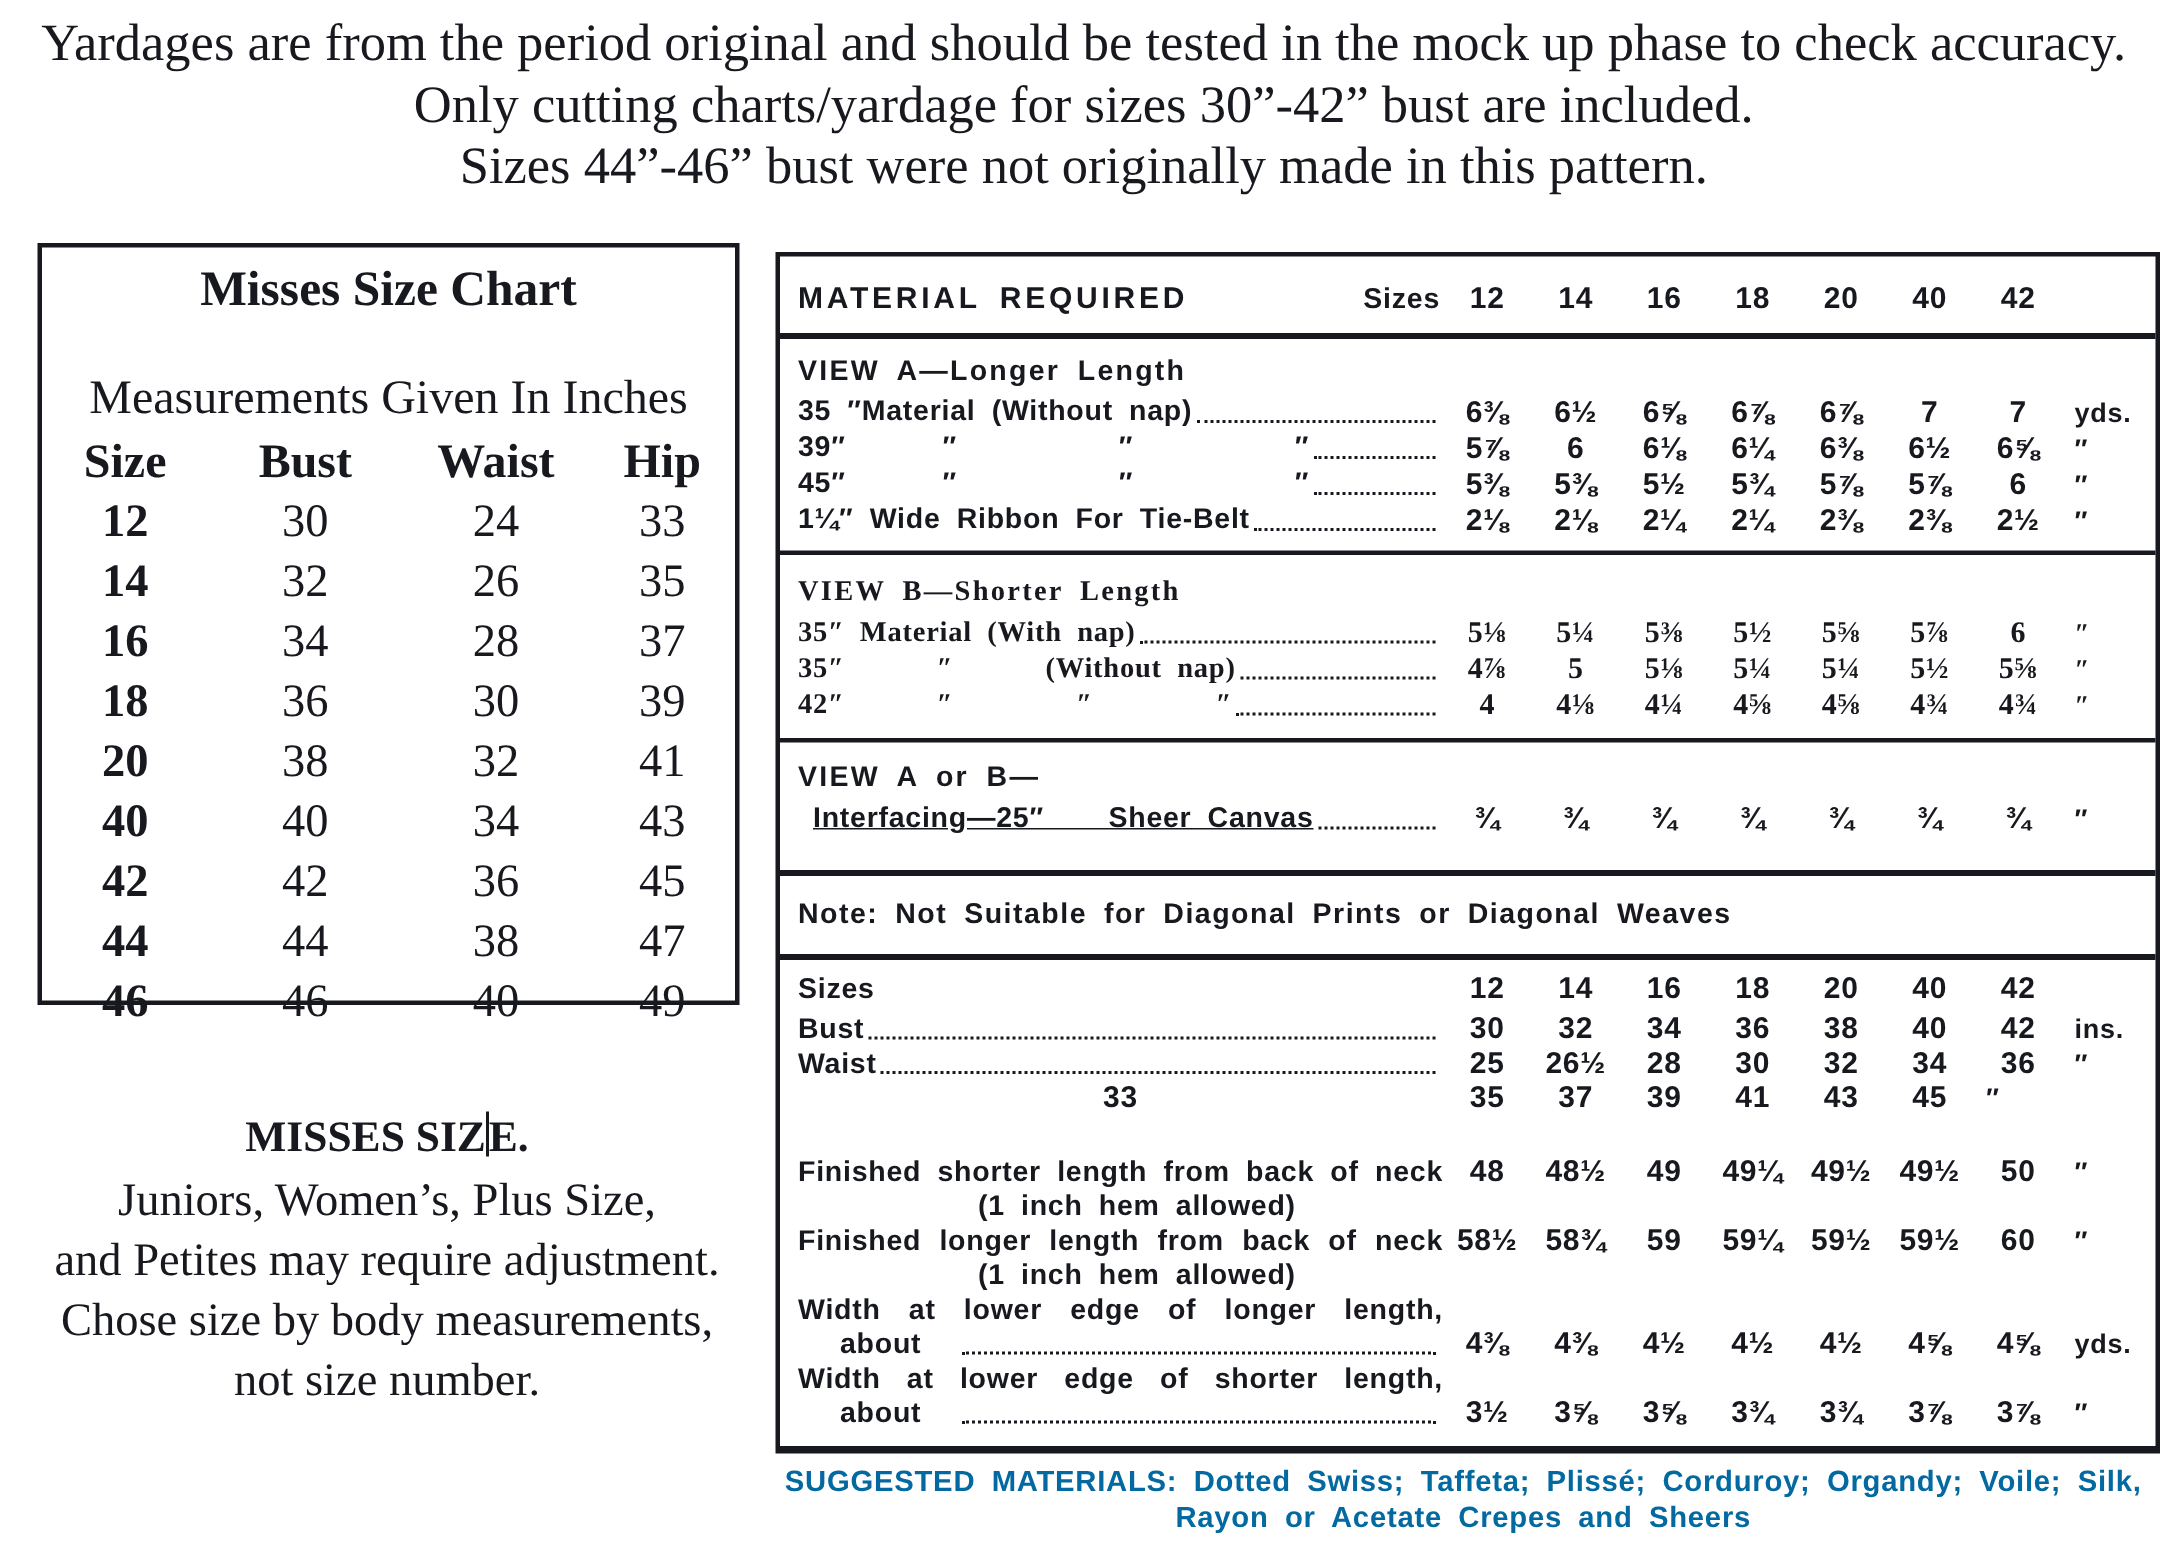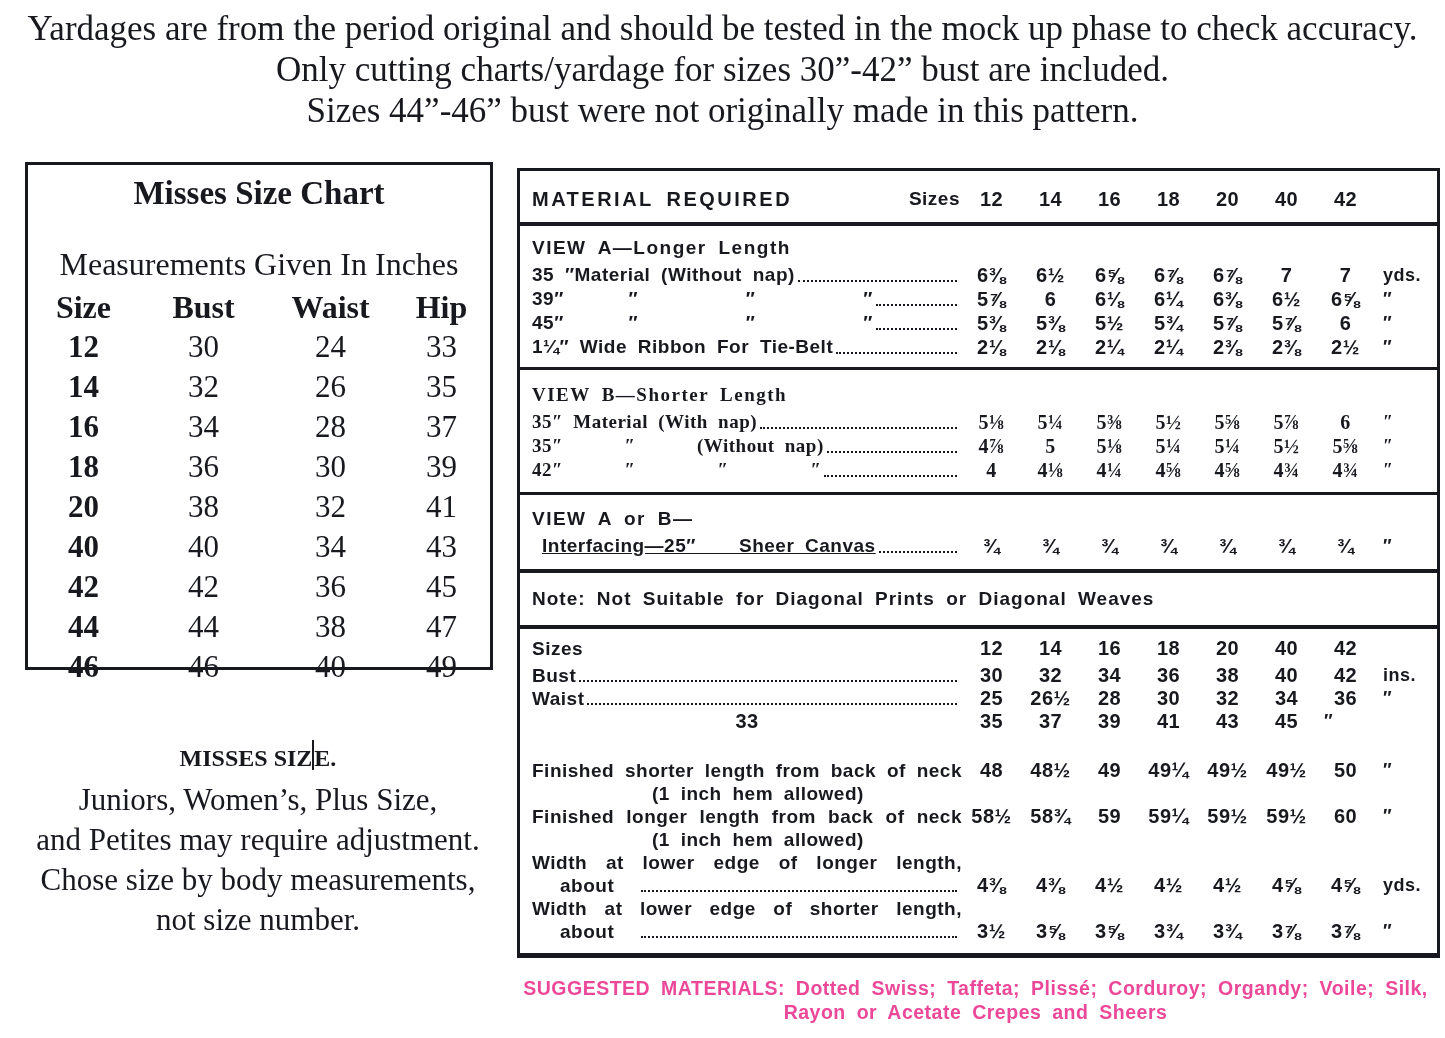--- a/index.html
+++ b/index.html
@@ -16,33 +16,33 @@
     border:3px solid #17191f;text-align:center;padding-top:8px;}
   .size-box .title{font-size:33px;font-weight:bold;line-height:40px;}
   .size-box .subtitle{font-size:32px;line-height:42px;margin-top:30px;}
   .stable{margin-top:2px;}
   .srow{display:grid;grid-template-columns:24% 28% 27% 21%;line-height:40px;font-size:31px;}
   .srow .hd{font-weight:bold;font-size:32px;}
   .srow .c-size{font-weight:bold;}
   
   .misses-note{position:absolute;left:2px;top:736px;width:512px;text-align:center;
     font-size:31px;line-height:40px;}
-  .misses-note .heading{font-weight:bold;font-size:24px;line-height:44px;}
+  .misses-note .heading{font-weight:bold;font-size:29px;line-height:44px;}
   .caret{display:inline-block;width:2px;height:30px;background:#17191f;vertical-align:-4px;}
   
   .material-box{position:absolute;left:517px;top:168px;width:917px;
     border:3px solid #17191f;border-bottom-width:5px;
     font-family:"Liberation Sans", sans-serif;font-weight:bold;
     font-size:19px;letter-spacing:.5px;word-spacing:5px;color:#17191f;}
   .msec{padding:8px 12px;border-bottom:3px solid #17191f;}
   .mhead{padding:17px 12px 11px;border-bottom:4px solid #17191f;}
   .grid{display:grid;grid-template-columns:1fr repeat(7,59px) 50px;align-items:end;}
   .grid.center{align-items:center;}
   .grid.start{align-items:start;}
-  .hflex{display:flex;justify-content:space-between;align-items:flex-start;}
+  .hflex{display:flex;justify-content:space-between;align-items:flex-end;}
   .mtitle{font-size:20px;letter-spacing:2.5px;}
   .sizes-label{padding-right:2px;}
   .sizenum{text-align:center;font-size:20px;}
   .sectitle{line-height:27px;letter-spacing:1.5px;margin-bottom:2px;}
   .mrow{line-height:24px;}
   .mrow-23{line-height:23px;}
   .lblwrap{display:flex;align-items:flex-end;overflow:hidden;}
   .lbl{white-space:pre;}
   .leader{flex:1;border-bottom:2px dotted #17191f;margin:0 5px 5px 3px;min-width:16px;}
   .val{text-align:center;font-size:20px;}
@@ -50,21 +50,21 @@
   .note-sec{padding:15px 12px;border-bottom:4px solid #17191f;font-size:19px;letter-spacing:1px;}
   .body-sec{padding:8px 12px 10px;border-bottom:none;}
   .btitle{font-size:19px;letter-spacing:1.5px;line-height:23px;}
   .justify{text-align:justify;text-align-last:justify;}
   .indent{padding-left:120px;}
   .gap-top{margin-top:26px;}
   .l2flex{display:flex;align-items:flex-end;padding-left:28px;gap:24px;}
   
   .suggested{position:absolute;left:517px;top:976px;width:917px;text-align:center;
     font-family:"Liberation Sans", sans-serif;font-weight:bold;font-size:19.5px;
-    letter-spacing:.5px;word-spacing:5px;line-height:24px;color:#ec4899;}
+    letter-spacing:.5px;word-spacing:5px;line-height:24px;color:#0369a1;}
 </style>
 </head>
 <body>
 
 <div class="top-note">
   <div>Yardages are from the period original and should be tested in the mock up phase to check accuracy.</div>
   <div>Only cutting charts/yardage for sizes 30”-42” bust are included.</div>
   <div>Sizes 44”-46” bust were not originally made in this pattern.</div>
 </div>
 
@@ -266,21 +266,21 @@
       <div class="val">4⅛</div>
       <div class="val">4¼</div>
       <div class="val">4⅝</div>
       <div class="val">4⅝</div>
       <div class="val">4¾</div>
       <div class="val">4¾</div>
       <div class="unit">″</div>
     </div>
   </div>
 
-  <div class="msec" style="padding-top:10px;padding-bottom:11px;border-bottom-width:4px;">
+  <div class="msec" style="padding-top:10px;padding-bottom:22px;border-bottom-width:4px;">
     <div class="sectitle">VIEW A or B—</div>
     <div class="grid mrow">
       <div class="lblwrap" style="padding-left:10px;text-decoration:underline;">
           <span class="lbl">Interfacing—25″    Sheer Canvas</span>
           <span class="leader"></span>
         </div>
       <div class="val">¾</div>
       <div class="val">¾</div>
       <div class="val">¾</div>
       <div class="val">¾</div>

